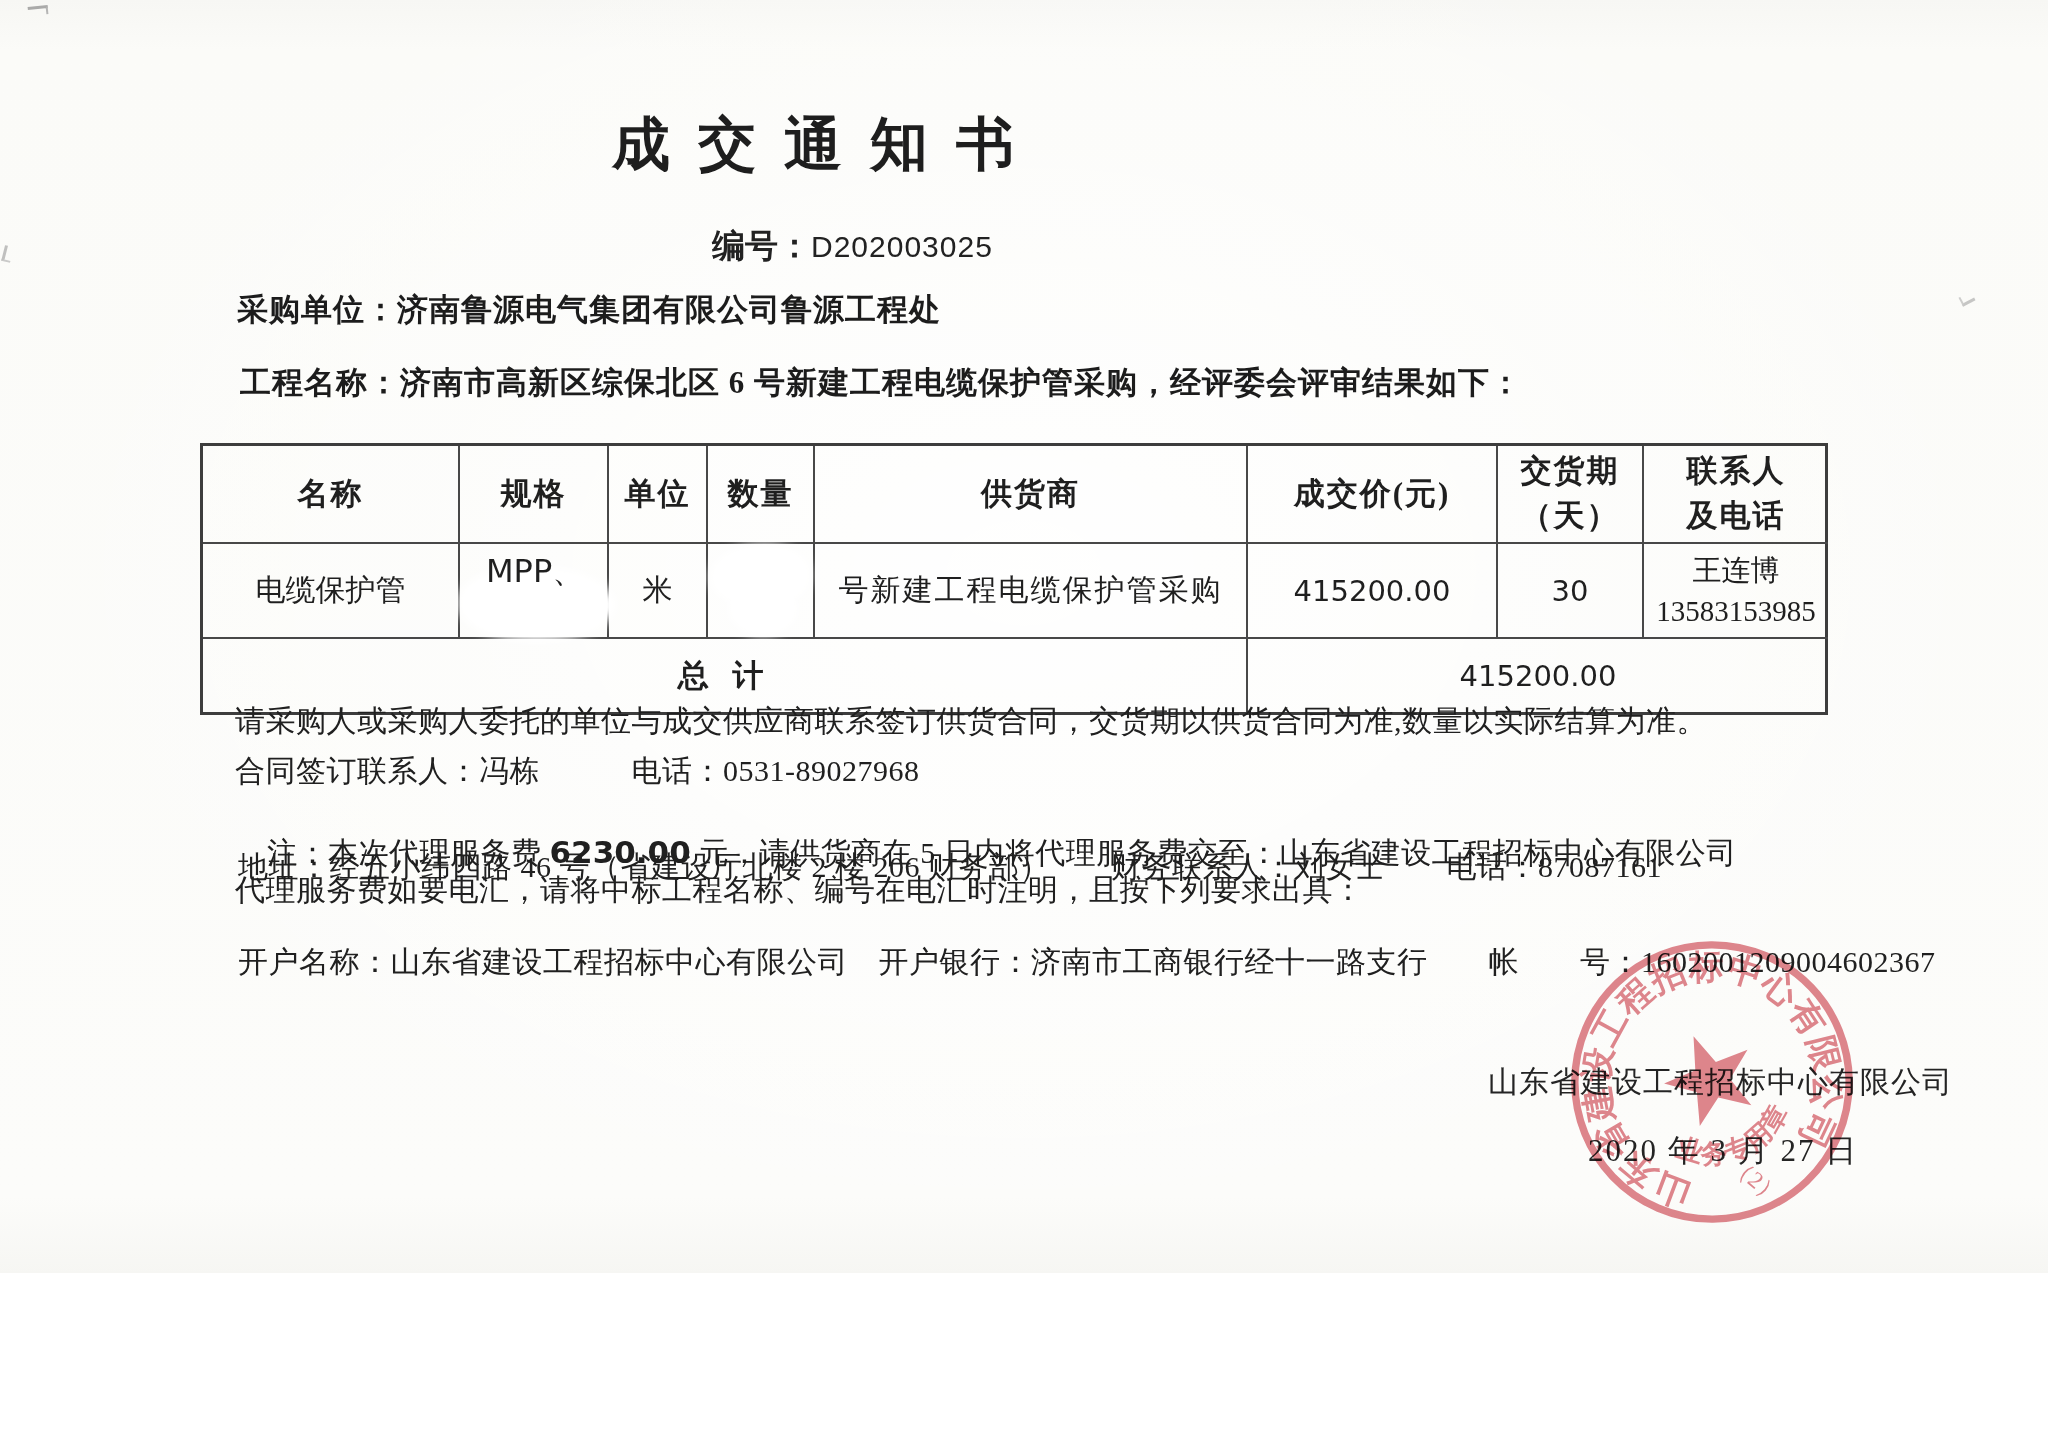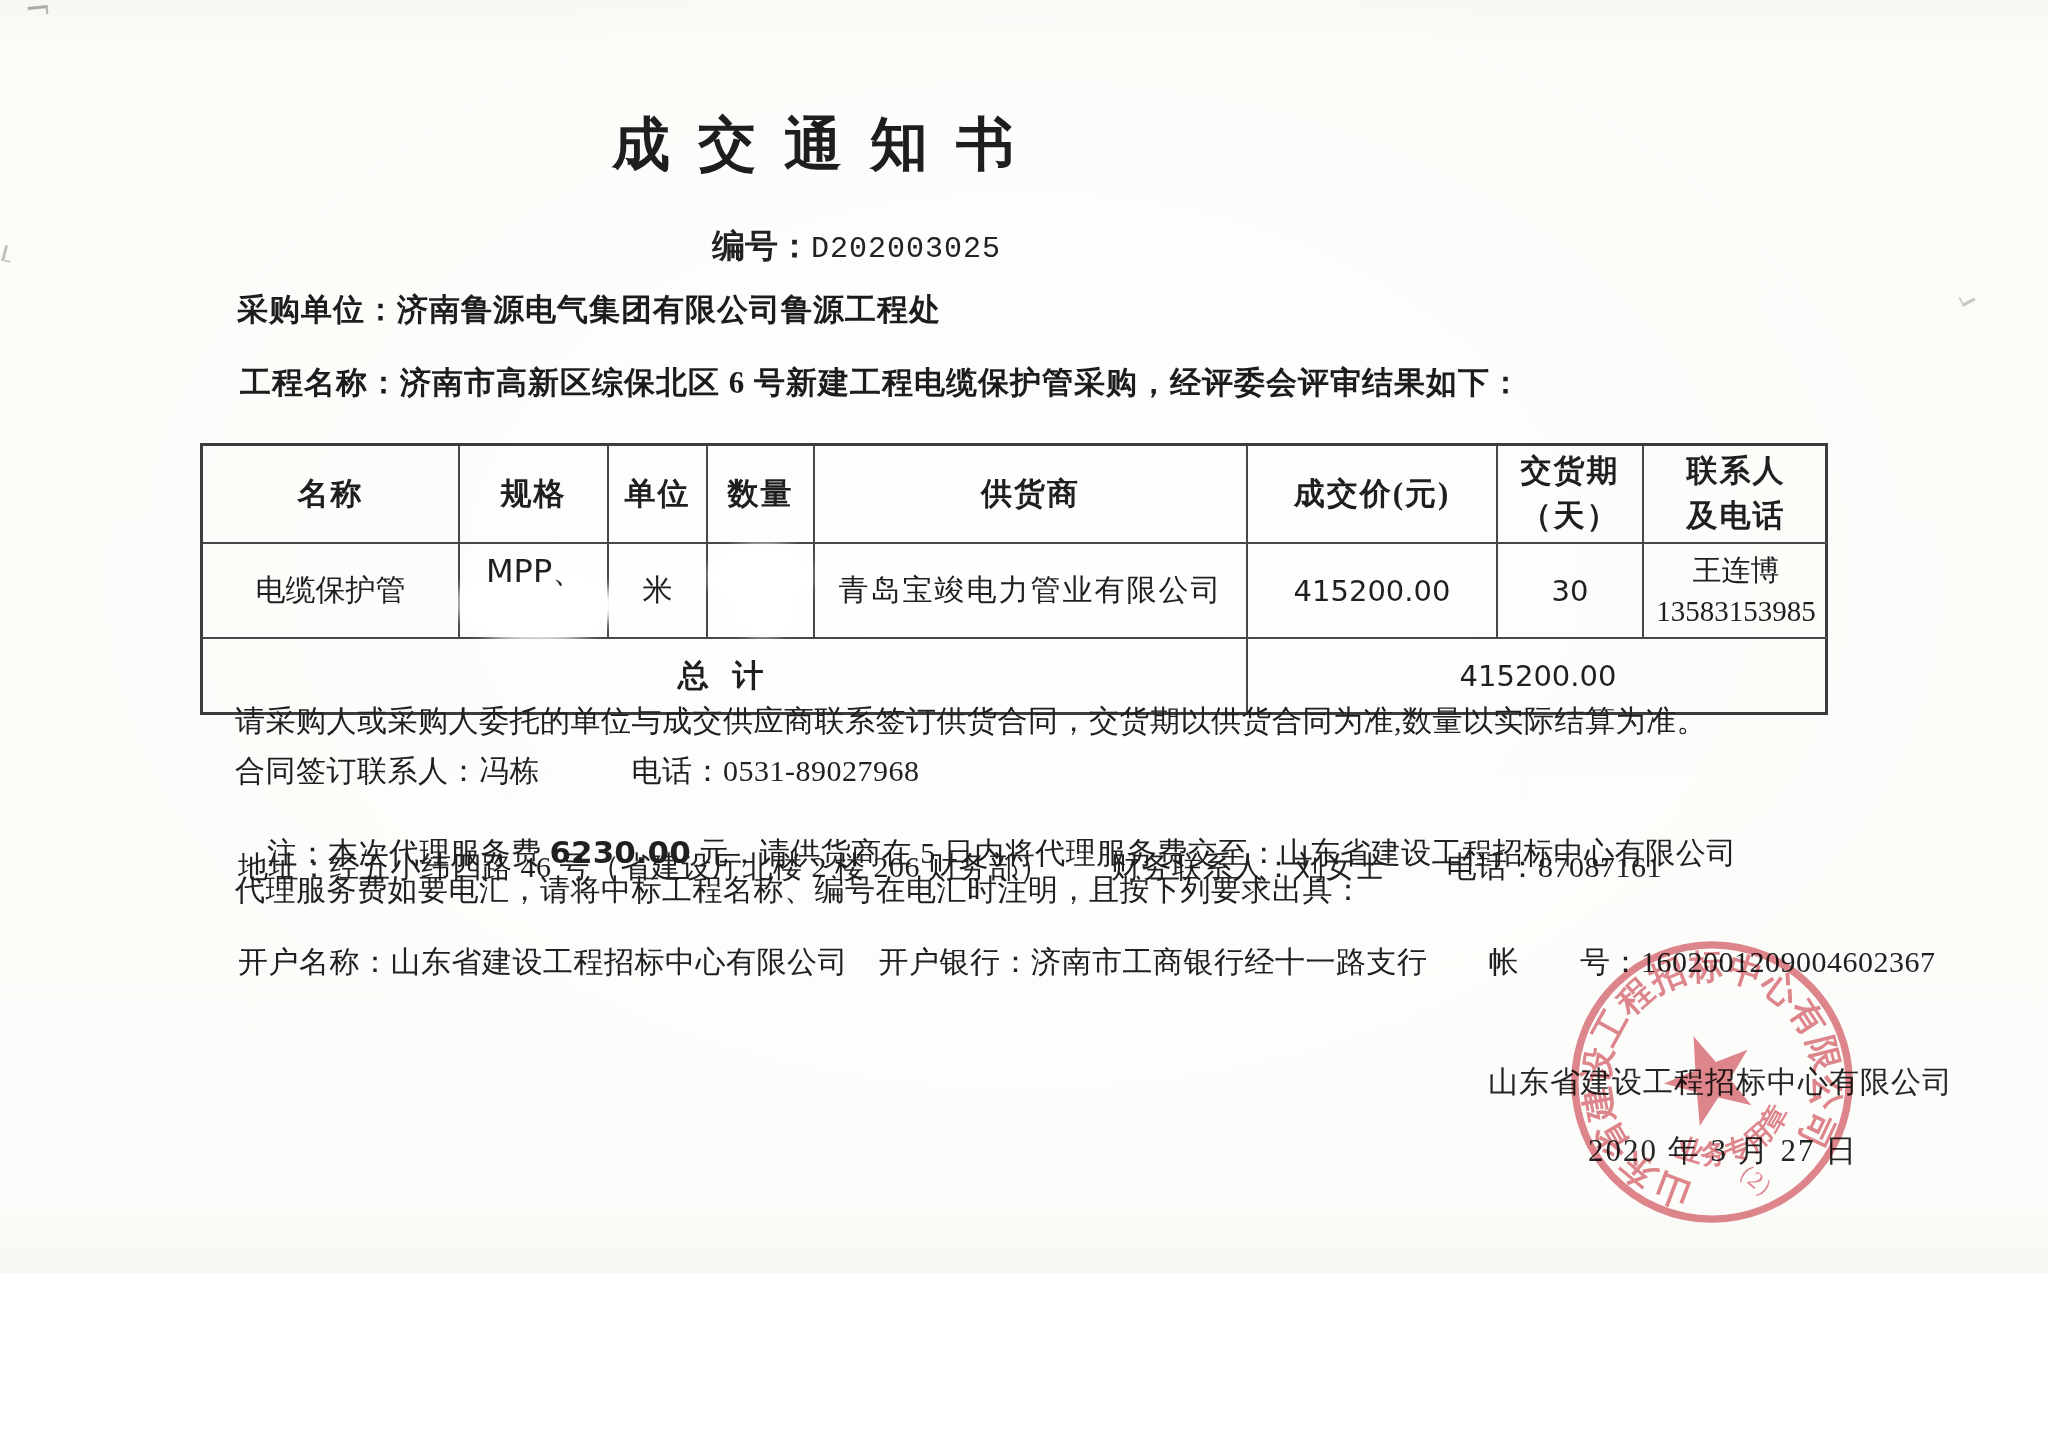--- a/index.html
+++ b/index.html
@@ -8,21 +8,21 @@
   .page {
     position:relative; width:2048px; height:1273px; overflow:hidden;
     background:
       radial-gradient(ellipse at 50% 45%, rgba(255,255,255,.9), rgba(0,0,0,0) 70%),
       linear-gradient(180deg,#f7f7f4 0%, #fbfbf8 4%, #fcfcfa 94%, #f6f6f3 100%);
     background-color:#fbfbf8;
   }
   .abs { position:absolute; }
   .title { font-size:58px; font-weight:bold; letter-spacing:28px; color:#1e1e1e; }
   .docnum-label { font-size:33px; font-weight:bold; }
-  .docnum-val { font-family:Liberation Mono, monospace; font-size:30px; letter-spacing:1px; }
+  .docnum-val { font-family:Liberation Sans, sans-serif; font-size:30px; letter-spacing:1px; }
   .lead { font-size:31px; font-weight:bold; letter-spacing:1px; color:#1c1c1c; }
   .note { font-size:30px; color:#202020; letter-spacing:.5px; white-space:pre; }
   .fee { font-family:"DejaVu Sans",sans-serif; font-weight:bold; font-size:31px; letter-spacing:0; }
   
   .tbl {
     display:grid; border:3px solid #3d3d3d;
     grid-template-columns:257px 149px 99px 107px 433px 250px 146px 184px;
     grid-template-rows:98px 95px 74px;
     background:transparent;
   }
@@ -81,21 +81,21 @@
     <div class="cell spec-cell">
       <span style="position:relative; z-index:6;">MPP、</span>
       <span class="blob" style="left:4px; top:28px; width:146px; height:64px; border-radius:46% 54% 50% 50%;"></span>
     </div>
     <div class="cell">米</div>
     <div class="cell">
       <span></span>
       <span class="blob" style="left:8px; top:6px; width:88px; height:52px; border-radius:55% 45% 50% 50%;"></span>
       <span class="blob" style="left:26px; top:44px; width:58px; height:42px; border-radius:50%;"></span>
     </div>
-    <div class="cell" style="letter-spacing:2px;">青岛宝竣电力管业有限公司</div>
+    <div class="cell" style="letter-spacing:2px;">号新建工程电缆保护管采购</div>
     <div class="cell num">415200.00</div>
     <div class="cell num">30</div>
     <div class="cell last two-line">王连博
 13583153985</div>
 
     <div class="cell bottomrow" style="grid-column:1 / 6; font-weight:bold; letter-spacing:8px; font-size:31px;">总  计</div>
     <div class="cell bottomrow last num" style="grid-column:6 / 9;">415200.00</div>
   </div>
 
   <div class="abs note" style="left:235px; top:701px;">请采购人或采购人委托的单位与成交供应商联系签订供货合同，交货期以供货合同为准,数量以实际结算为准。</div>

